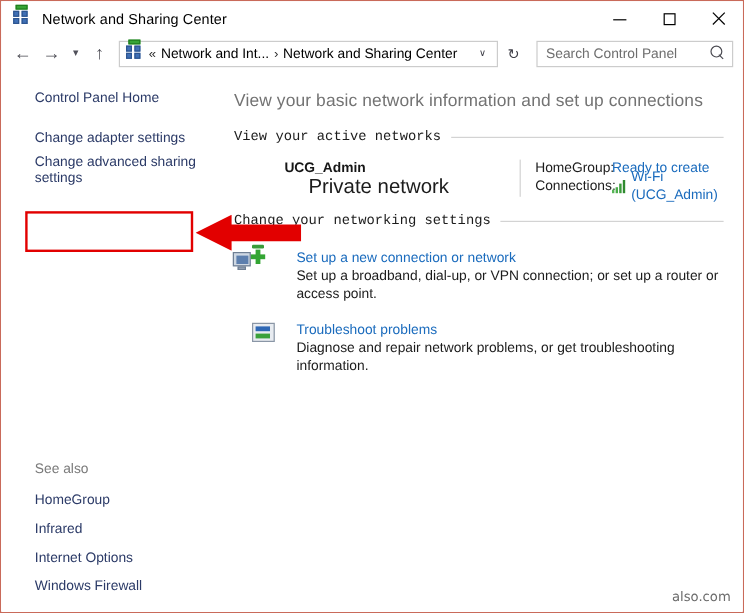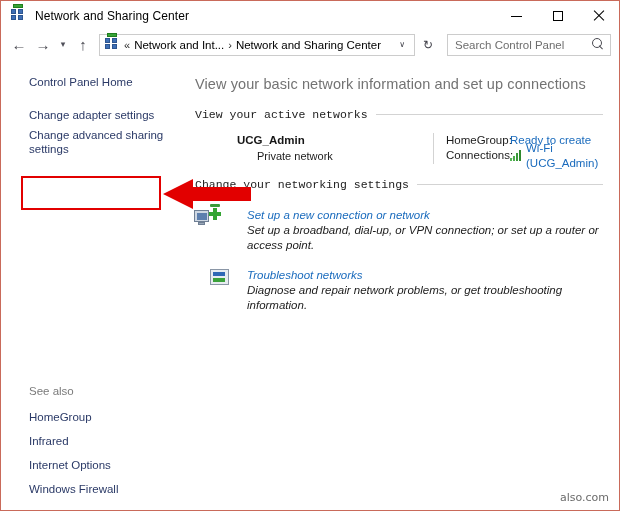--- a/index.html
+++ b/index.html
@@ -155,41 +155,41 @@
 
   
   .active-net {
     display: flex;
     padding: 0 0 14px 0;
   }
   .net-left { display: flex; width: 238px; flex: 0 0 238px; padding-left: 4px; }
   .net-icon-ph { width: 26px; height: 22px; flex: 0 0 26px; }
   .net-text { padding-left: 12px; }
   .net-name { font-size: 11.5px; font-weight: bold; color: #161616; line-height: 15px; }
-  .net-type { font-size: 11px; color: #1c1c1c; line-height: 16px; padding-left: 20px; }
+  .net-type { font-size: 17px; color: #1c1c1c; line-height: 16px; padding-left: 20px; }
   .net-right {
     border-left: 1px solid #d3d3d3;
     padding-left: 12px;
     flex: 1;
   }
   .net-row { display: flex; align-items: center; line-height: 15px; height: 15px; }
   .net-row .k { font-size: 11.5px; color: #1c1c1c; width: 64px; flex: 0 0 64px; }
   .net-row .v { font-size: 11.5px; color: #1c1c1c; }
   .net-row .v.link { color: #1a6bbd; }
   .wifi-bars { display: inline-flex; align-items: flex-end; height: 11px; gap: 1px; margin-right: 5px; }
   .wifi-bars i { display: block; width: 2px; background: #3a9b3a; }
   .wifi-bars i:nth-child(1) { height: 3px; background: #57b657; }
   .wifi-bars i:nth-child(2) { height: 5px; background: #4aad4a; }
   .wifi-bars i:nth-child(3) { height: 8px; background: #3a9b3a; }
   .wifi-bars i:nth-child(4) { height: 11px; background: #2f8a2f; }
 
   
   .task-row { display: flex; padding: 4px 0 10px 14px; }
   .task-icon { width: 30px; flex: 0 0 30px; padding-top: 1px; }
-  .task-body { padding-left: 8px; flex: 1; font-style: italic; }
+  .task-body { padding-left: 8px; flex: 1; }
   .task-link { font-size: 11.5px; color: #1a6bbd; line-height: 16px; }
   .task-desc { font-size: 11.5px; color: #1c1c1c; line-height: 15px; max-width: 370px; }
 
   
   .ic-network { position: relative; width: 16px; height: 16px; }
   .ic-network .sq {
     position: absolute; width: 5px; height: 5px; background: #3f6fb5;
     border: 1px solid #2d5590;
   }
   .ic-network .sq.a { left: 1px; top: 1px; }
@@ -388,21 +388,21 @@
         </div>
       </div>
 
       <div class="task-row">
         <div class="task-icon">
           <span class="ic-troubleshoot">
             <span class="frame"></span><span class="barb"></span><span class="barg"></span>
           </span>
         </div>
         <div class="task-body">
-          <div class="task-link">Troubleshoot networks</div>
+          <div class="task-link">Troubleshoot problems</div>
           <div class="task-desc">Diagnose and repair network problems, or get troubleshooting information.</div>
         </div>
       </div>
     </div>
 
     <div class="anno-box"></div>
 
     <svg class="anno-arrow" viewBox="0 0 88 30">
       <polygon points="0,15 30,0 30,8 88,8 88,22 30,22 30,30" fill="#e20000"></polygon>
     </svg>

